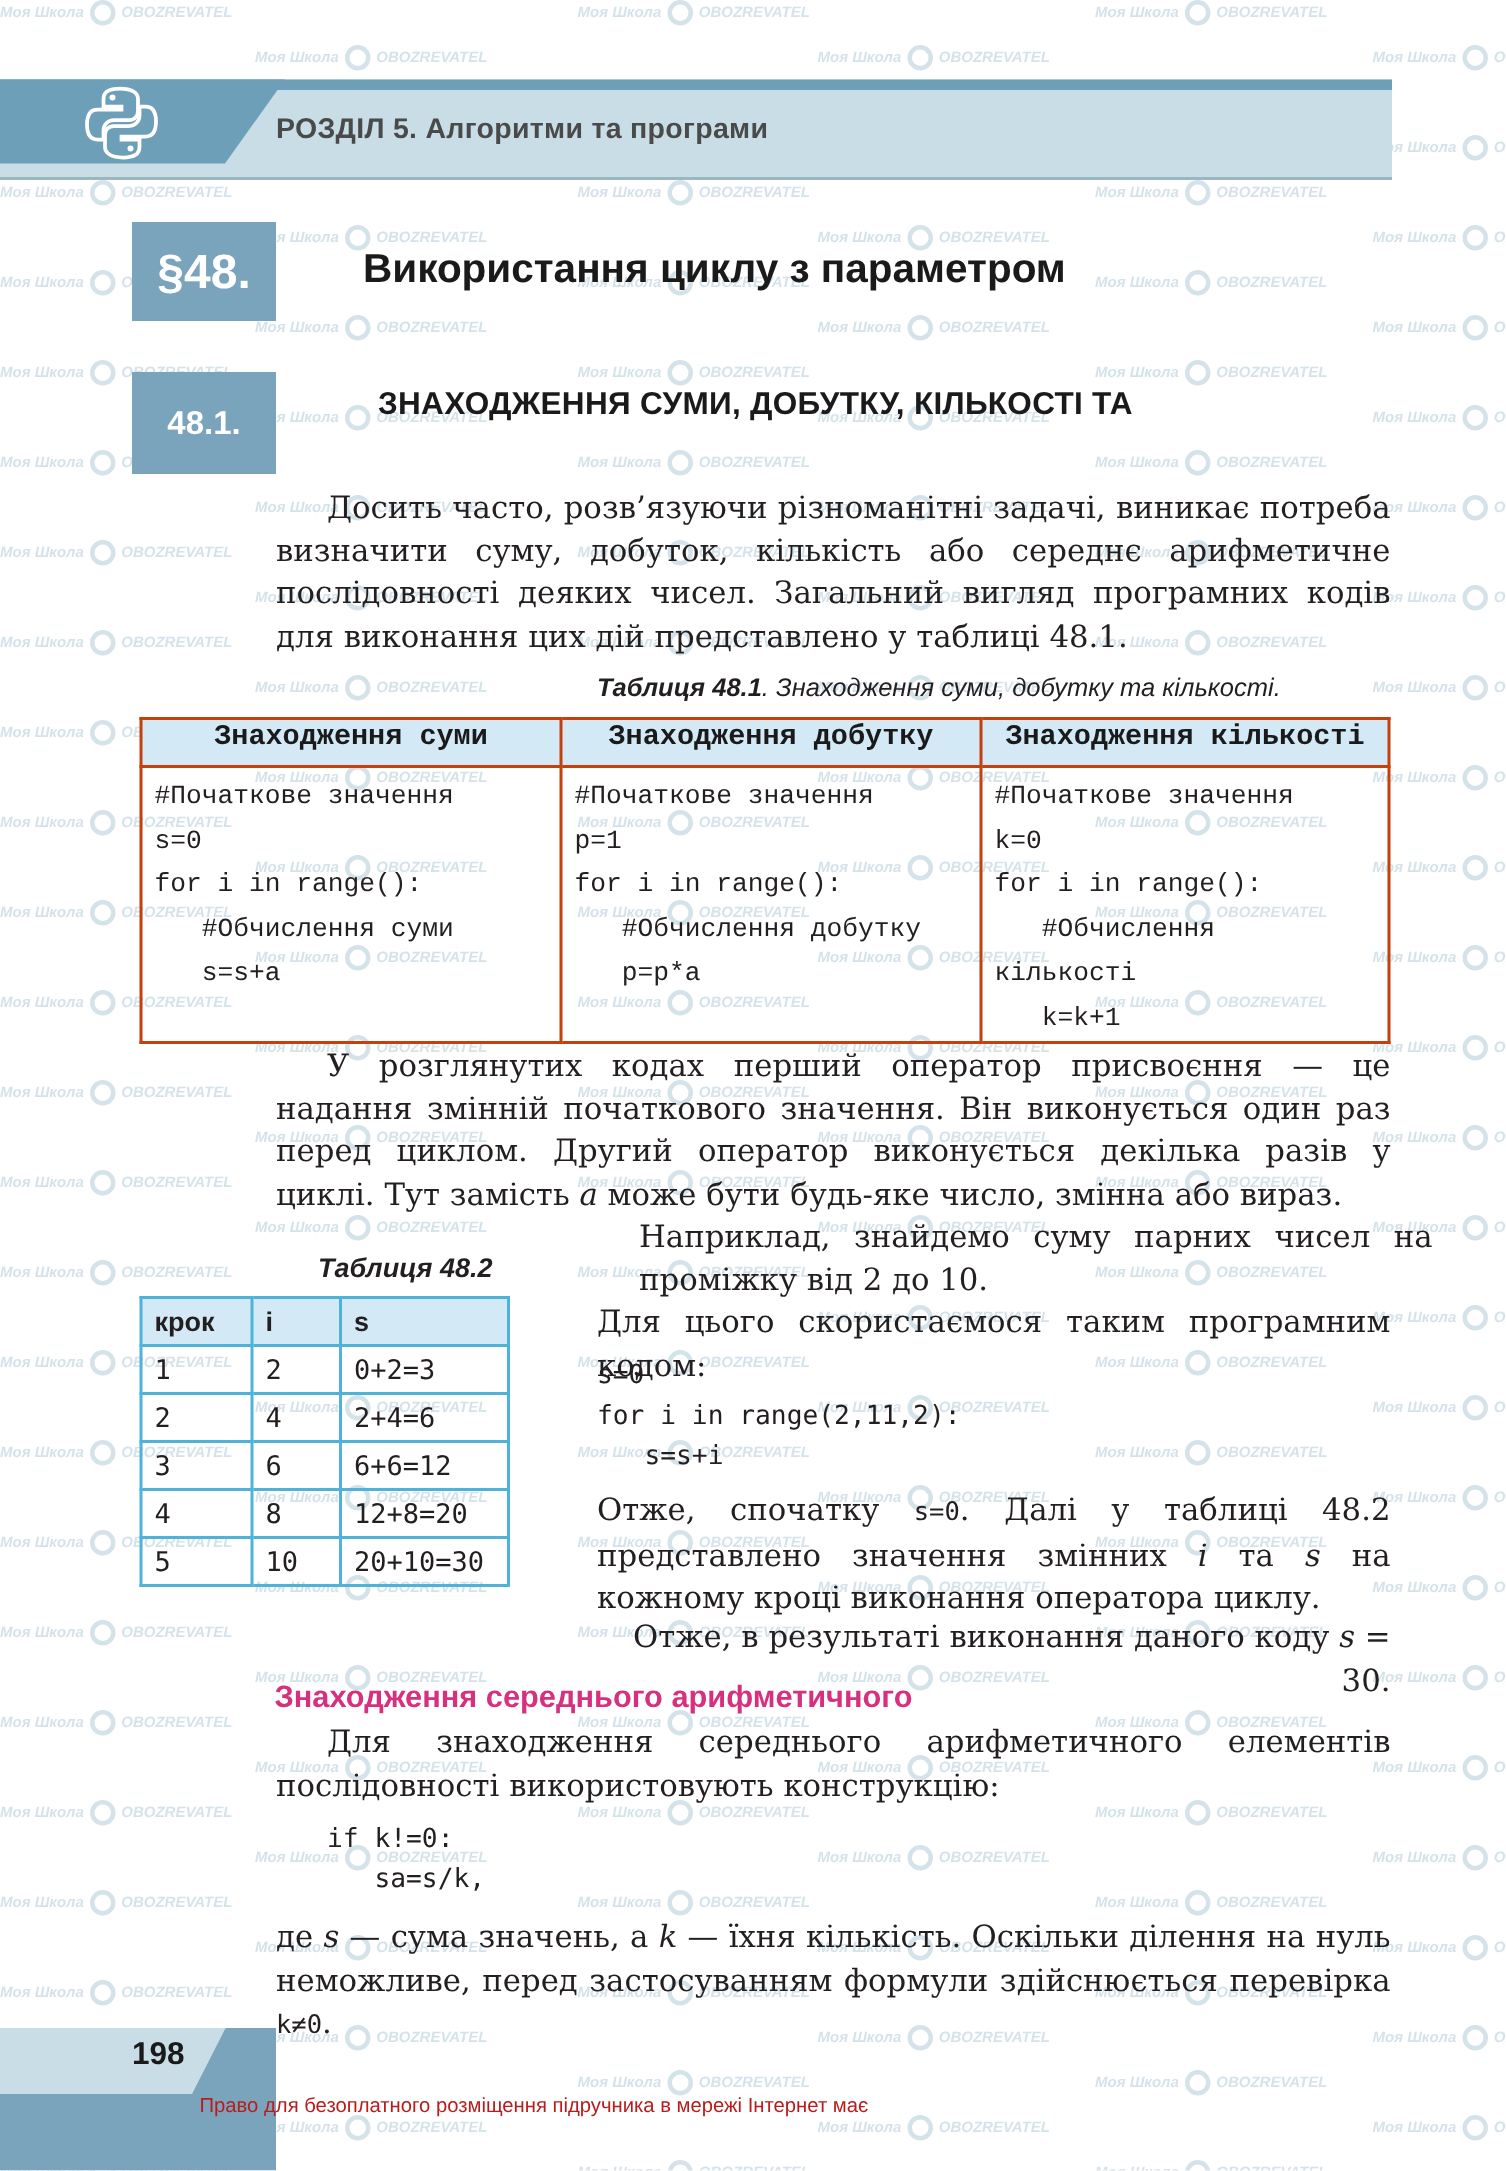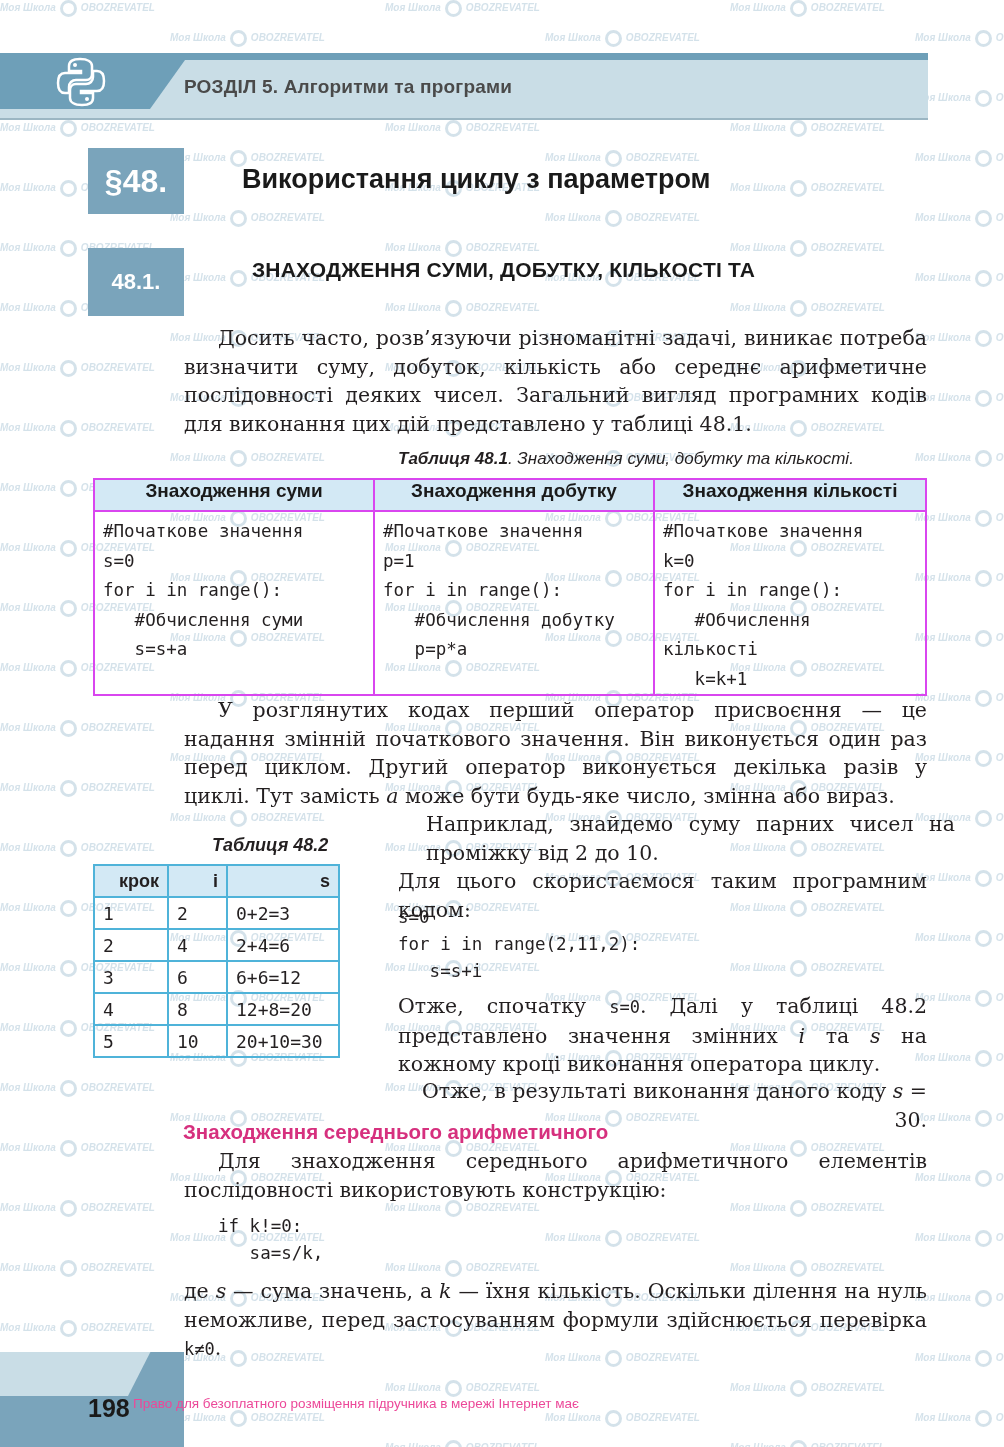--- a/index.html
+++ b/index.html
@@ -32,31 +32,31 @@
   .para { left: 184px; width: 743px; font-size: 20.5px; line-height: 28.5px; text-align: justify; color: #231f20; }
   .para .indent { display: inline-block; width: 34px; }
   #para-intro { top: 324px; }
   #para-operators { top: 696px; }
 
   #table1-caption { left: 398px; top: 449px; font-size: 17px; font-style: italic; color: #231f20; }
   #table1-caption b { font-weight: bold; }
 
   
   #table1 { left: 93px; top: 478px; width: 834px; border-collapse: collapse; }
-  #table1 th, #table1 td { border: 2px solid #d946ef; vertical-align: top; }
+  #table1 th, #table1 td { border: 2px solid #c2410c; vertical-align: top; font-family: Liberation Mono, monospace; }
   #table1 th { background: #d3e9f5; height: 30px; font-size: 19px; font-weight: bold; color: #1a1a1a; text-align: center; padding: 0; }
   #table1 td { font-size: 17.5px; line-height: 29.5px; padding: 5px 8px 0 8px; height: 174px; white-space: pre; color: #231f20; }
   #table1 th:nth-child(1), #table1 td:nth-child(1) { width: 262px; }
   #table1 th:nth-child(2), #table1 td:nth-child(2) { width: 262px; }
 
   
   #table2-caption { left: 212px; top: 835px; font-size: 18px; font-weight: bold; font-style: italic; color: #231f20; }
   #table2 { left: 93px; top: 864px; border-collapse: collapse; }
   #table2 th, #table2 td { border: 2px solid #4fb3d9; height: 30px; padding: 0 8px; font-size: 18px; }
-  #table2 th { background: #d3e9f5; font-weight: bold; text-align: right; }
+  #table2 th { background: #d3e9f5; font-weight: bold; text-align: left; }
   #table2 td { text-align: left; }
   #table2 .c1 { width: 56px; }
   #table2 .c2 { width: 41px; }
   #table2 .c3 { width: 94px; }
 
   
   .rpara { left: 398px; width: 529px; font-size: 20.5px; line-height: 28.5px; text-align: justify; color: #231f20; }
   #para-example { top: 810px; }
   #para-code-intro { top: 867px; }
   .code { font-size: 17.5px; line-height: 27px; white-space: pre; color: #231f20; }
@@ -67,22 +67,22 @@
 
   #avg-heading { left: 183px; top: 1120px; font-size: 20.5px; font-weight: bold; color: #d6307e; }
   #para-avg { top: 1147px; }
   #avg-code { left: 218px; top: 1213px; }
   #para-where { top: 1277px; }
 
   
   #footer-top { left: 0; top: 1352px; width: 150px; height: 44px; background: #c9dde6; }
   #footer-bottom { left: 0; top: 1396px; width: 184px; height: 51px; background: #7aa4bb; }
   #footer-slant { left: 128px; top: 1352px; width: 56px; height: 44px; background: #7aa4bb; clip-path: polygon(100% 0, 100% 100%, 0 100%, 40% 0); }
-  #page-number { left: 88px; top: 1394px; font-size: 25px; font-weight: bold; color: #1a1a1a; }
-  #footer-notice { left: 133px; top: 1396px; font-size: 13.5px; line-height: 16px; color: #ec4899; }
+  #page-number { left: 88px; top: 1358px; font-size: 21px; font-weight: bold; color: #1a1a1a; }
+  #footer-notice { left: 133px; top: 1396px; font-size: 13.5px; line-height: 16px; color: #b91c1c; }
 
   
   .wm { position: absolute; font-family: "Liberation Sans", sans-serif; font-size: 10px; font-style: italic; font-weight: bold; color: #c3d6e2; white-space: nowrap; pointer-events: none; opacity: 0.7; }
   .wm .circ { display: inline-block; width: 17px; height: 17px; border-radius: 50%; border: 3px solid #c3d6e2; vertical-align: middle; margin: 0 4px; box-sizing: border-box; }
 </style>
 </head>
 <body>
 
 <div id="watermarks">
     <div class="wm" style="left: 0px; top: 0px;"><span>Моя Школа</span><span class="circ"></span><span>OBOZREVATEL</span></div>

